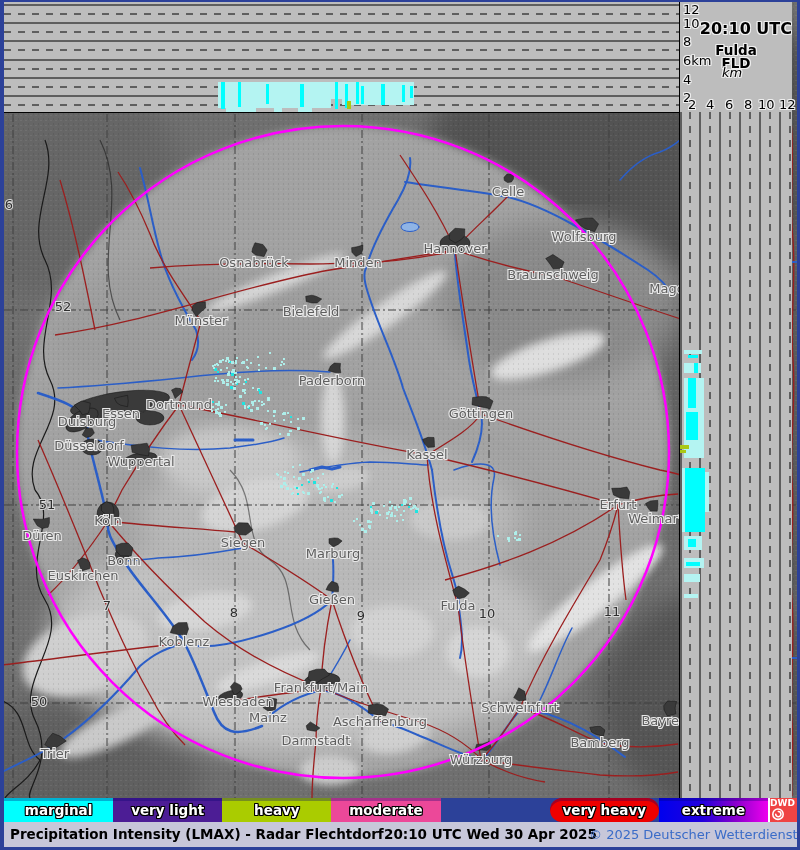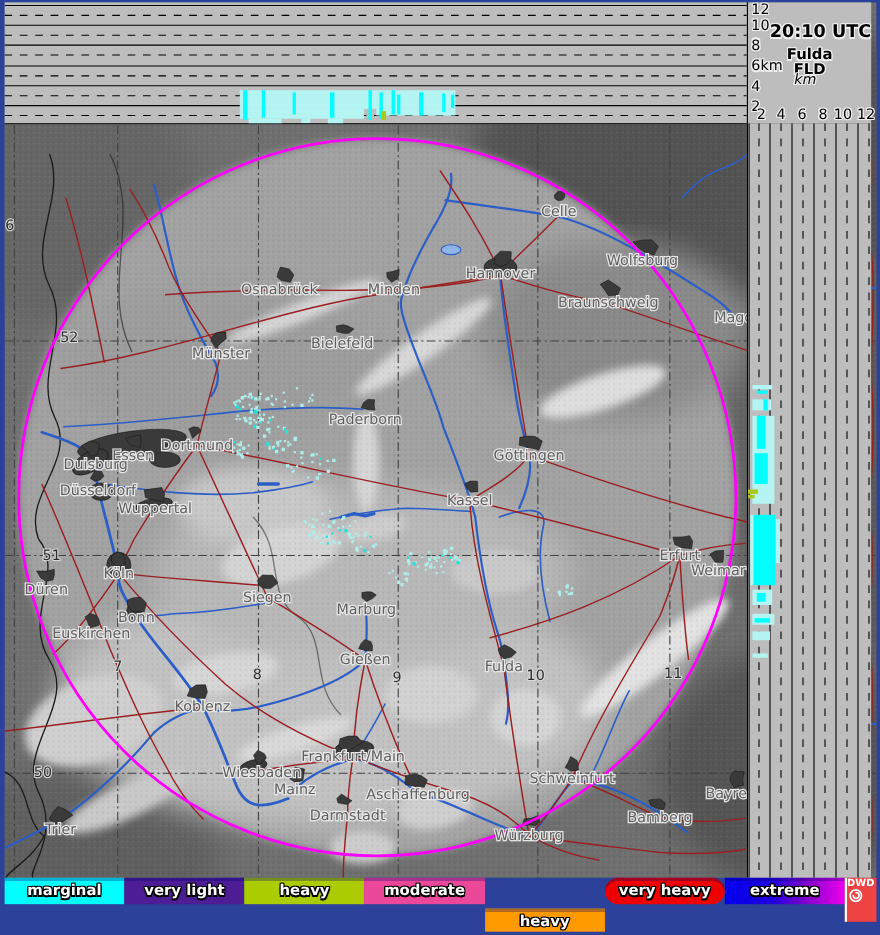--- a/index.html
+++ b/index.html
@@ -648,18 +648,23 @@
         </div>
       </div>
     <div id="dwd-box">
       <div id="dwd-text">DWD</div>
       <svg width="16" height="13" viewBox="0 0 24 20">
         <path d="M12 1.5 a 8 8 0 1 0 8 8 a 8 8 0 0 0 -8 -8 m 0.5 4 a 4 4 0 1 1 -4 4" fill="none" stroke="#ffffff" stroke-width="2.4" stroke-linecap="round"></path>
       </svg>
     </div>
   </div>
 
+  <div id="statusbar">
+    <span id="status-product">Precipitation Intensity (LMAX) - Radar Flechtdorf</span>
+    <span id="status-datetime">20:10 UTC Wed 30 Apr 2025</span>
+    <span id="status-copyright">© 2025 Deutscher Wetterdienst</span>
+  </div>
 
   <div id="frame-top" class="frame"></div>
   <div id="frame-left" class="frame"></div>
   <div id="frame-right" class="frame"></div>
   <div id="frame-bottom" class="frame"></div>
 </div>
 
 </body></html>

